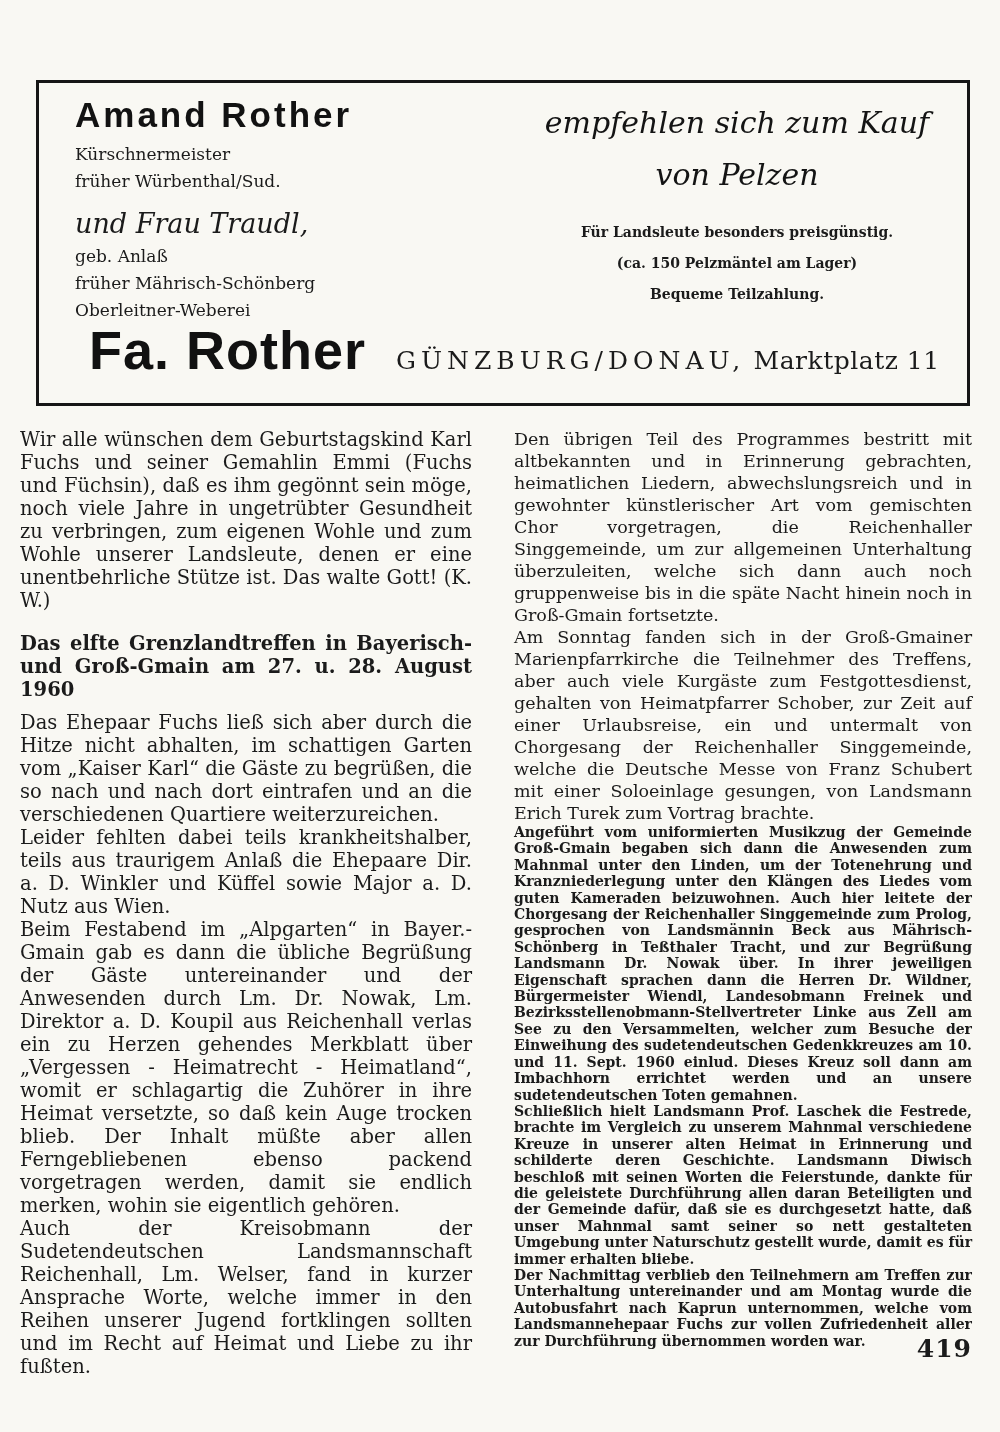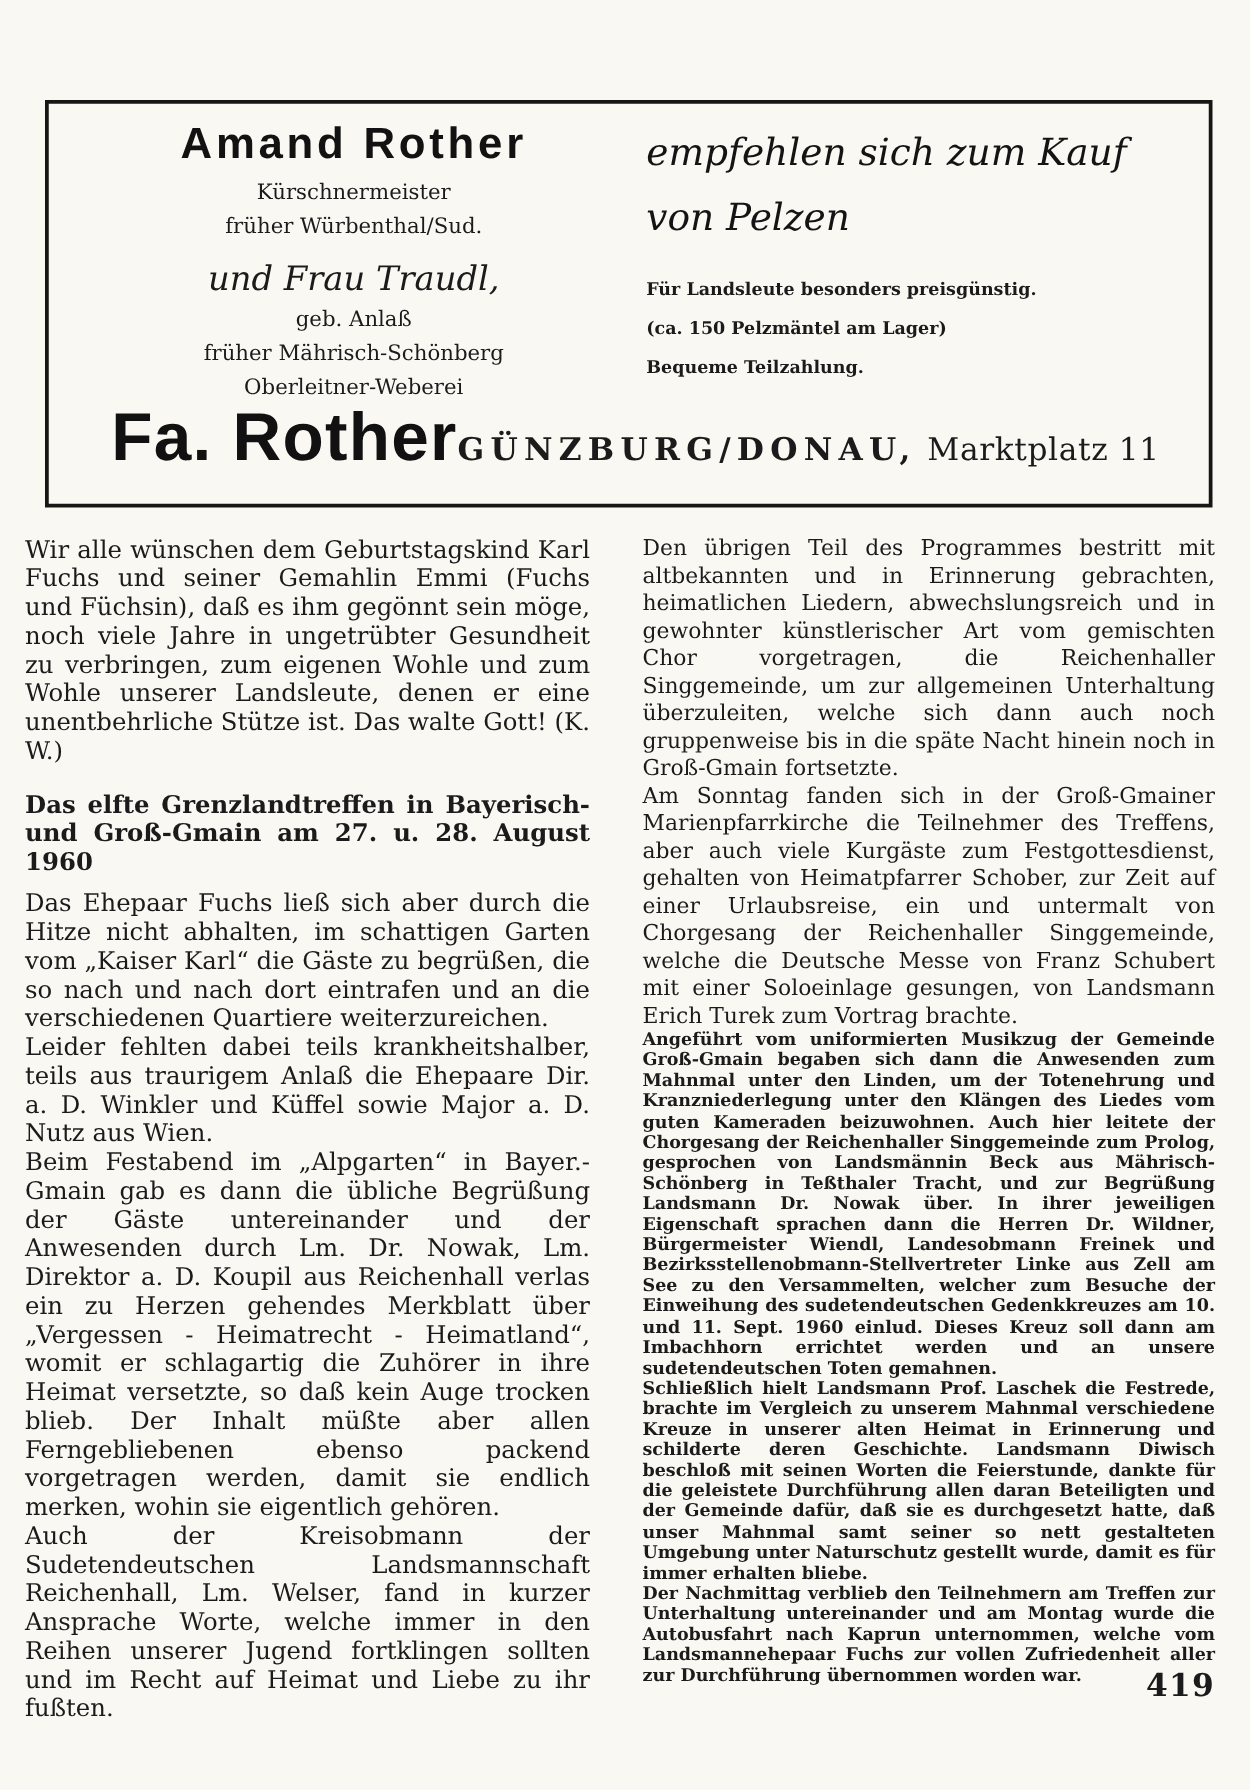--- a/index.html
+++ b/index.html
@@ -17,22 +17,22 @@
   }
 
   
   .ad-box {
     position:absolute;
     left:36px; top:80px;
     width:928px; height:320px;
     border:3px solid #161616;
   }
   .ad-left {
-    position:absolute; left:18px; top:12px; width:452px;
-    text-align:center;
+    position:absolute; left:36px; top:12px; width:452px;
+    text-align:left;
   }
   .ad-name {
     font-family:"Liberation Sans", sans-serif;
     font-weight:bold;
     font-size:35px;
     letter-spacing:3px;
     color:#121212;
   }
   .ad-line {
     font-size:17px;
@@ -41,48 +41,48 @@
   .ad-line.first { margin-top:6px; }
   .ad-italic {
     font-style:italic;
     font-size:27px;
     line-height:34px;
     margin-top:12px;
     margin-bottom:2px;
   }
   .ad-right {
     position:absolute; left:478px; top:14px; width:440px;
-    text-align:left;
+    text-align:center;
   }
   .ad-slogan {
     font-style:italic;
     font-size:30px;
     line-height:52px;
     color:#141414;
   }
   .ad-details { margin-top:16px; }
   .ad-detail {
     font-weight:bold;
     font-size:14px;
     line-height:31px;
   }
   .ad-firm {
     position:absolute; left:50px; top:236px;
-    display:flex; align-items:baseline; 
+    display:flex; align-items:baseline; gap:30px;
     white-space:nowrap;
   }
   .firm-name {
     font-family:"Liberation Sans", sans-serif;
     font-weight:bold;
     font-size:54px;
     letter-spacing:1px;
     color:#111;
   }
   .firm-address { font-size:25px; }
-  .firm-address .spaced { letter-spacing:5px;font-weight:bold; }
+  .firm-address .spaced { letter-spacing:5px; }
   .firm-address .rest { letter-spacing:0.5px; }
 
   
   .col {
     position:absolute; top:428px;
     text-align:justify;
   }
   .col p { margin:0; }
   .col-left {
     left:20px; width:452px;

